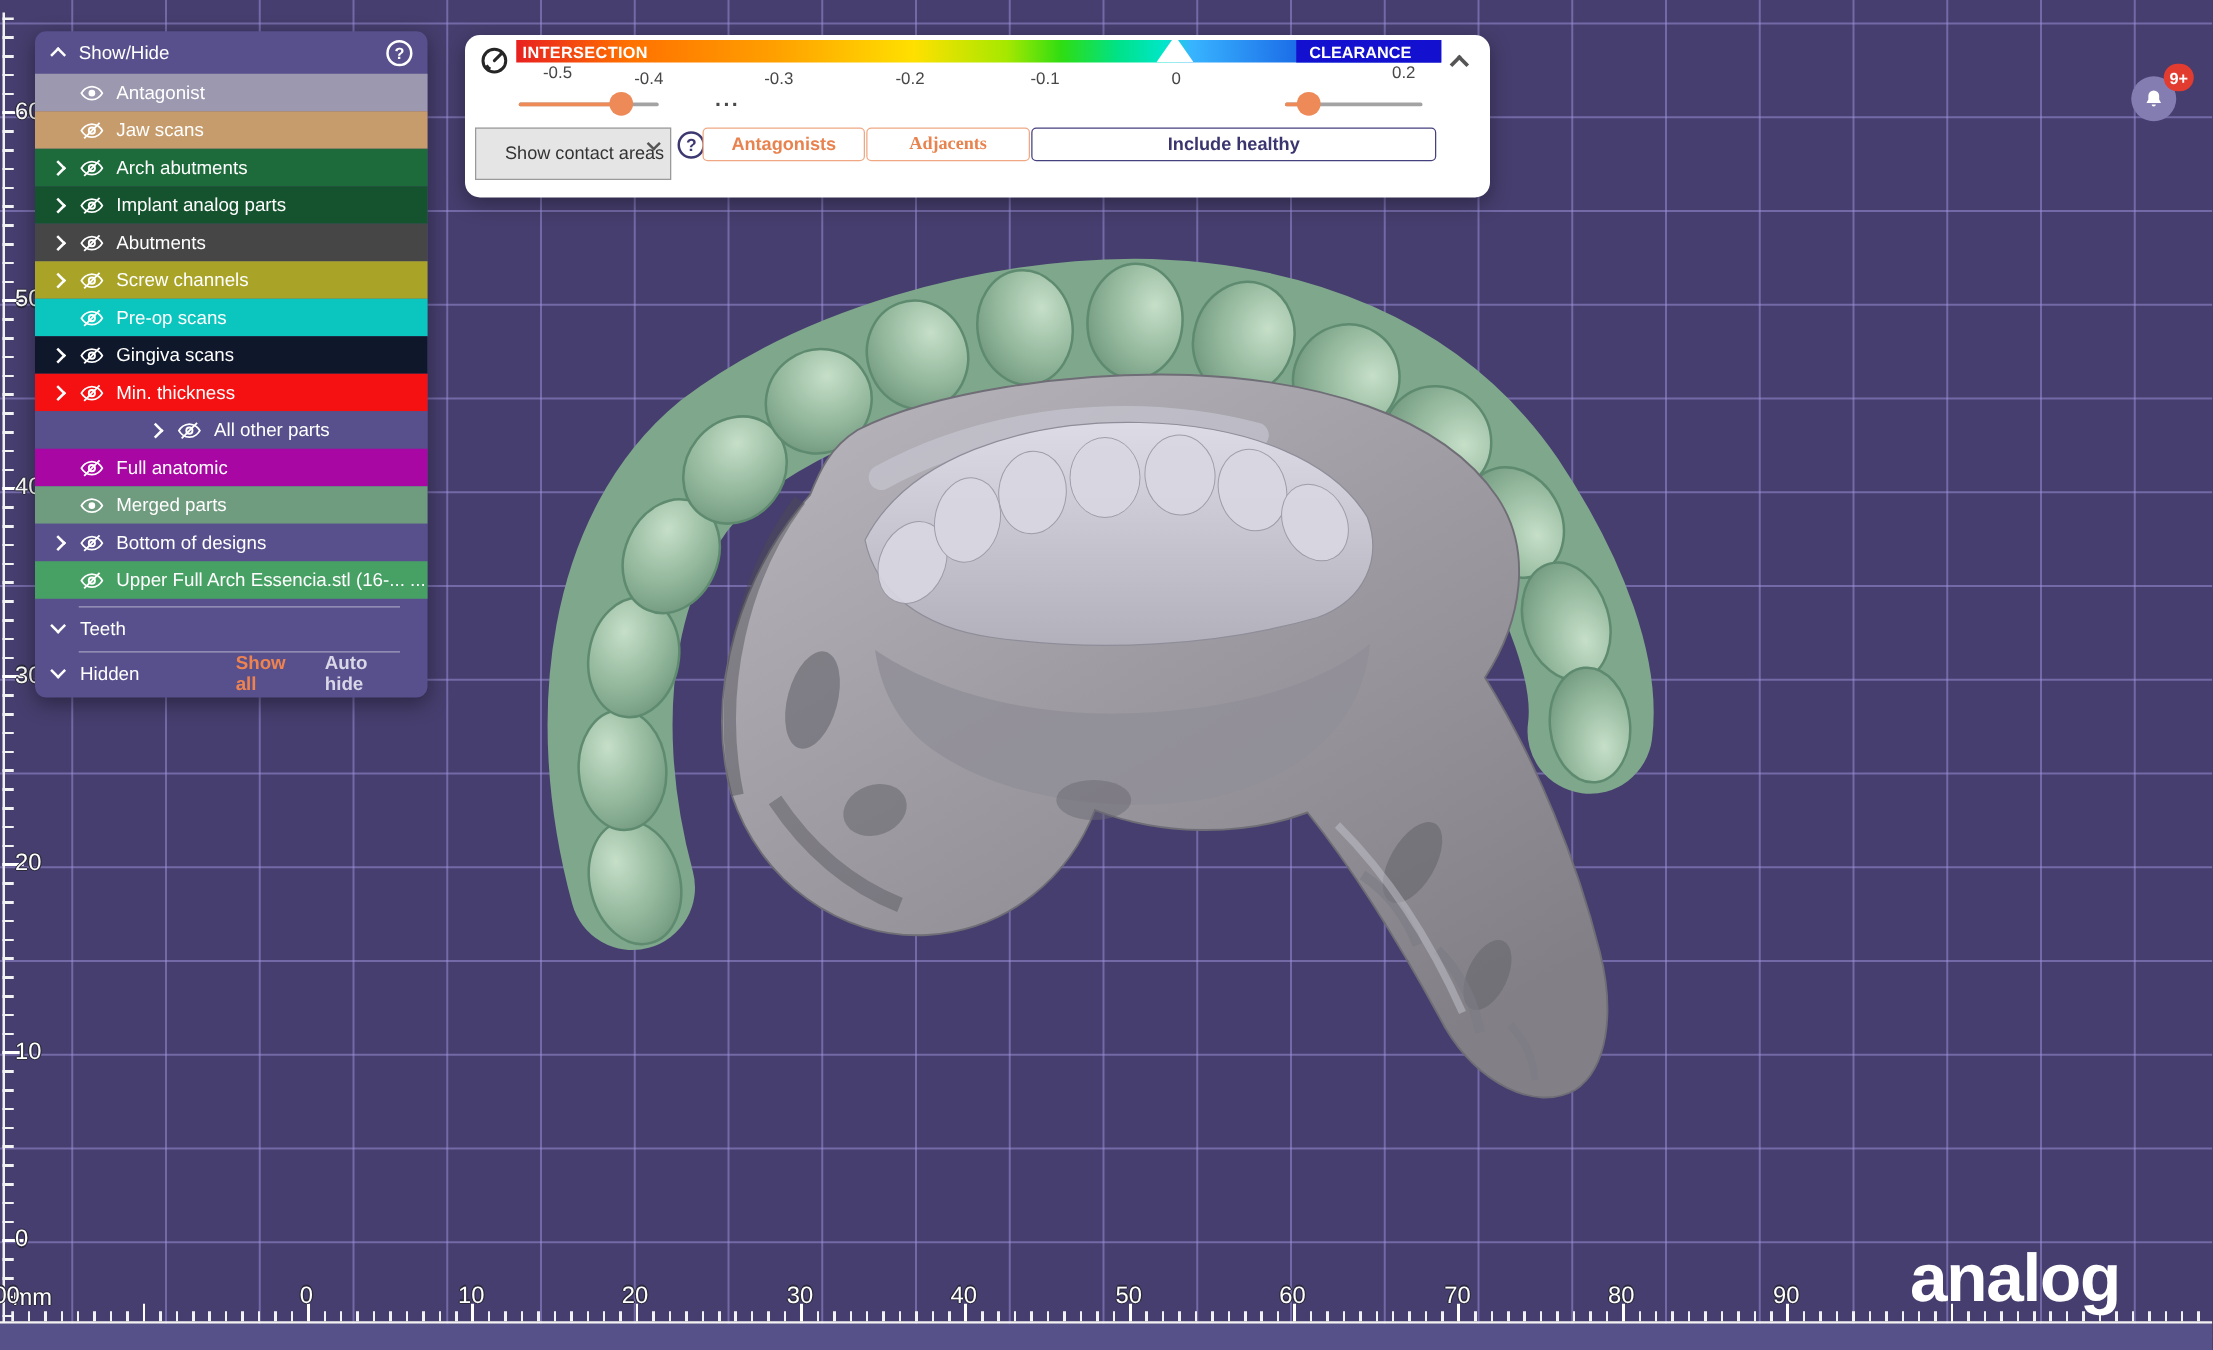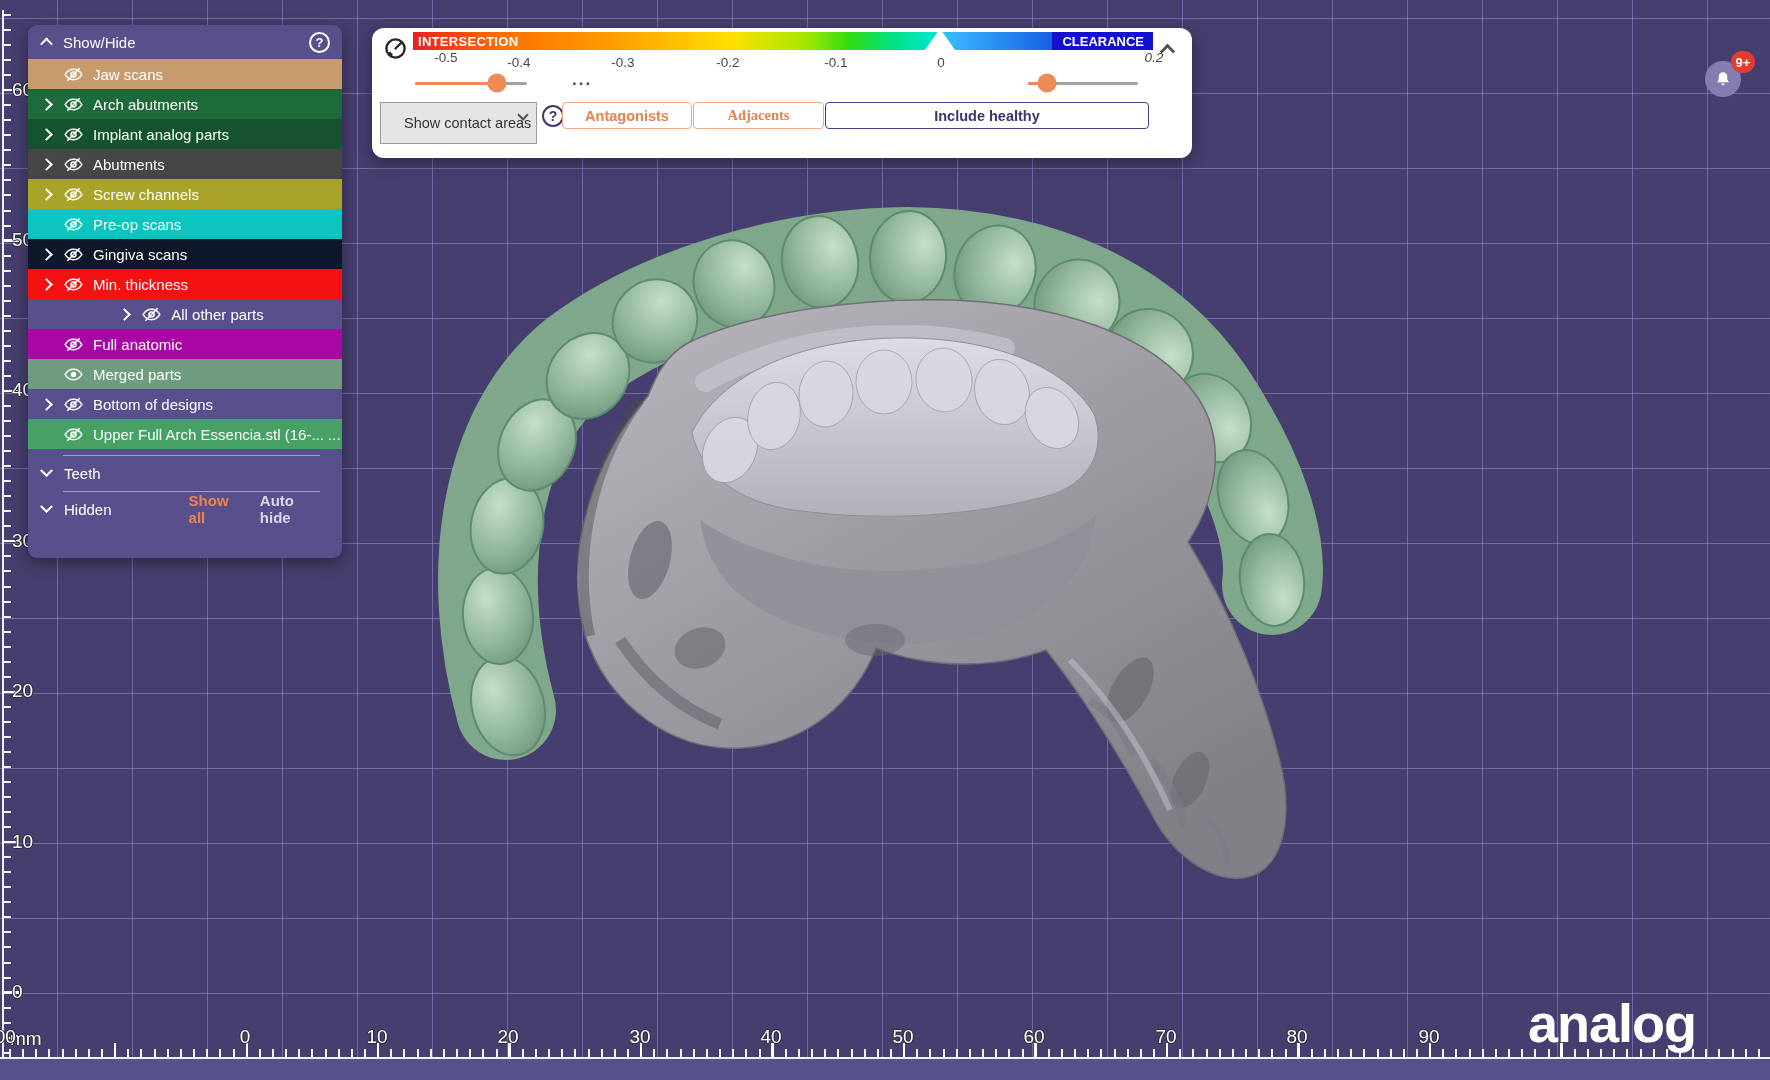--- a/index.html
+++ b/index.html
@@ -82,32 +82,32 @@
 
   
   .toolbar { position:absolute; left:372px; top:28px; width:820px; height:130px; z-index:10;
              background:#fff; border-radius:12px; box-shadow:0 5px 16px rgba(0,0,0,.35); }
   .gauge { position:absolute; left:12px; top:9px; width:23px; height:23px; }
   .gbar { position:absolute; left:41px; top:4px; width:740px; height:18px;
     background:linear-gradient(to right,#e82020 0%,#ff7000 12%,#ffa000 28%,#ffe000 43%,
       #a6e800 53%,#2edd12 59%,#00e287 65%,#00e6c8 70%,#38b4ff 73%,#1356e0 88%,#0b0bc8 100%); }
   .glabel-left  { position:absolute; left:5px; top:2px; color:#fff; font-size:13px;
                   font-weight:bold; letter-spacing:.3px; }
-  .glabel-right { position:absolute; right:0; top:0; height:18px; padding:2px 9px 0 10px;
+  .glabel-right { position:absolute; right:0; top:0; height:18px; padding:2px 24px 0 10px;
                   background:#1410d0; color:#fff; font-size:13px; font-weight:bold; }
   .notch { position:absolute; left:512px; top:0; width:30px; height:18px; background:#fff;
            clip-path:polygon(42% 0, 58% 0, 100% 100%, 0 100%); }
   .ticks span { position:absolute; transform:translateX(-50%); font-size:13.5px; color:#474747; }
   .ticks span:nth-of-type(1){left:74px;  top:22px;}
   .ticks span:nth-of-type(2){left:147px; top:27px;}
   .ticks span:nth-of-type(3){left:251px; top:27px;}
   .ticks span:nth-of-type(4){left:356px; top:27px;}
   .ticks span:nth-of-type(5){left:464px; top:27px;}
   .ticks span:nth-of-type(6){left:569px; top:27px;}
-  .ticks span:nth-of-type(7){left:782px; top:22px;font-style:italic;}
+  .ticks span:nth-of-type(7){left:751px; top:22px;}
   .slider { position:absolute; top:46px; height:18px; }
   .slider .track { position:absolute; left:0; right:0; top:8px; height:2.5px; background:#a3a3a3;
                    border-radius:2px; }
   .slider .fill  { position:absolute; left:0; top:7.5px; height:3.5px; background:#ed8a57;
                    border-radius:2px; }
   .slider .knob  { position:absolute; top:9px; width:19px; height:19px; border-radius:50%;
                    background:#ed8a57; transform:translate(-50%,-50%); }
   .s1 { left:43px;  width:112px; }  .s1 .fill{width:82px;}  .s1 .knob{left:82px;}
   .s2 { left:656px; width:110px; }  .s2 .fill{width:19px;}  .s2 .knob{left:19px;}
   .dots { position:absolute; left:200px; top:42px; font-size:17px; font-weight:bold;
@@ -268,20 +268,31 @@
 
   <aside class="panel">
     <div class="phead">
       <span class="chev-up"></span>
       <span>Show/Hide</span>
       <span class="help">?</span>
     </div>
 
     <div class="prows">
 
+    <div class="prow eye-on no-chevron" style="background: rgb(156, 152, 175);">
+          <span class="chev"></span>
+          <span class="eye">
+            <svg class="eye-open-svg" viewBox="0 0 20 20">
+              <path d="M10 4.5C5.5 4.5 2.3 8 1.2 10c1.1 2 4.3 5.5 8.8 5.5s7.7-3.5 8.8-5.5C17.7 8 14.5 4.5 10 4.5z" fill="none" stroke="#fff" stroke-width="1.6"></path>
+              <circle cx="10" cy="10" r="2.8" fill="#fff"></circle>
+            </svg>
+
+          </span>
+          <span class="plabel">Antagonist</span>
+        </div>
         <div class="prow eye-off no-chevron" style="background: rgb(199, 156, 108);">
           <span class="chev"></span>
           <span class="eye">
 
             <svg class="eye-off-svg" viewBox="0 0 20 20">
               <path d="M10 4.5C5.5 4.5 2.3 8 1.2 10c1.1 2 4.3 5.5 8.8 5.5s7.7-3.5 8.8-5.5C17.7 8 14.5 4.5 10 4.5z" fill="none" stroke="#fff" stroke-width="1.6"></path>
               <circle cx="10" cy="10" r="2.6" fill="none" stroke="#fff" stroke-width="1.6"></circle>
               <line x1="3.5" y1="16.5" x2="16.5" y2="3.5" stroke="#fff" stroke-width="1.6"></line>
             </svg>
           </span>

